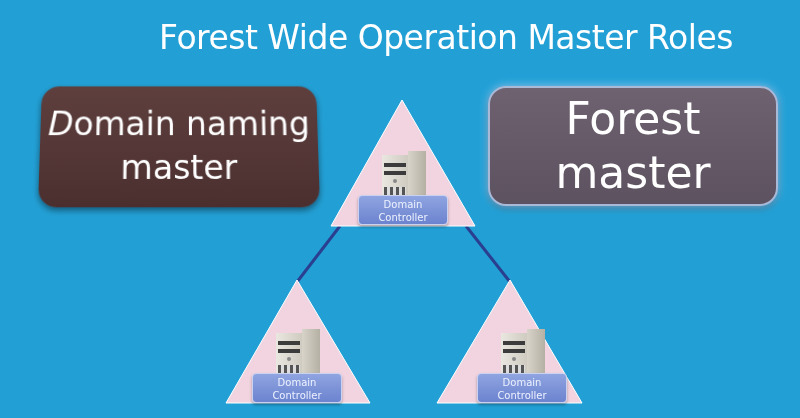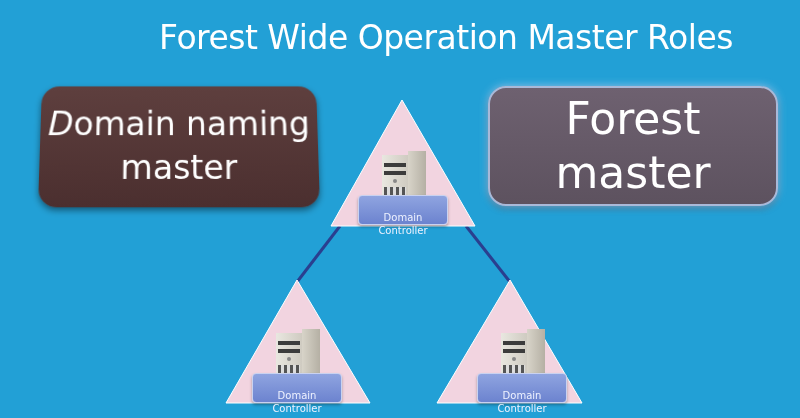--- a/index.html
+++ b/index.html
@@ -54,21 +54,21 @@
     .server .bay1 { top: 8px; } .server .bay2 { top: 16px; }
     .server .btn { position:absolute; left: 11px; top: 24px; width: 4px; height: 4px; border-radius: 50%; background:#888; }
     .server .vents { position: absolute; left: 2px; top: 32px; width: 22px; height: 24px;
       background: repeating-linear-gradient(90deg, #555 0 3px, #ddd 3px 6px); }
     .dc-label {
       position: absolute; left: 0; top: 44px; width: 90px; height: 30px;
       background: linear-gradient(180deg, #8fa4e0 0%, #6c83cf 100%);
       border-radius: 4px; border: 1px solid #c9d2f0;
       box-shadow: 0 2px 3px rgba(0,0,0,0.3);
       color: #eef2ff; font-size: 10px; line-height: 13px; text-align: center;
-      padding-top: 15px; box-sizing: border-box;
+      padding-top: 2px; box-sizing: border-box;
     }
   </style>
 </head>
 <body>
 
 <div class="title">Forest Wide Operation Master Roles</div>
 
 <div class="role-box domain">
   <div class="line"><em>D</em><span>omain naming</span></div>
   <div class="line">master</div>

